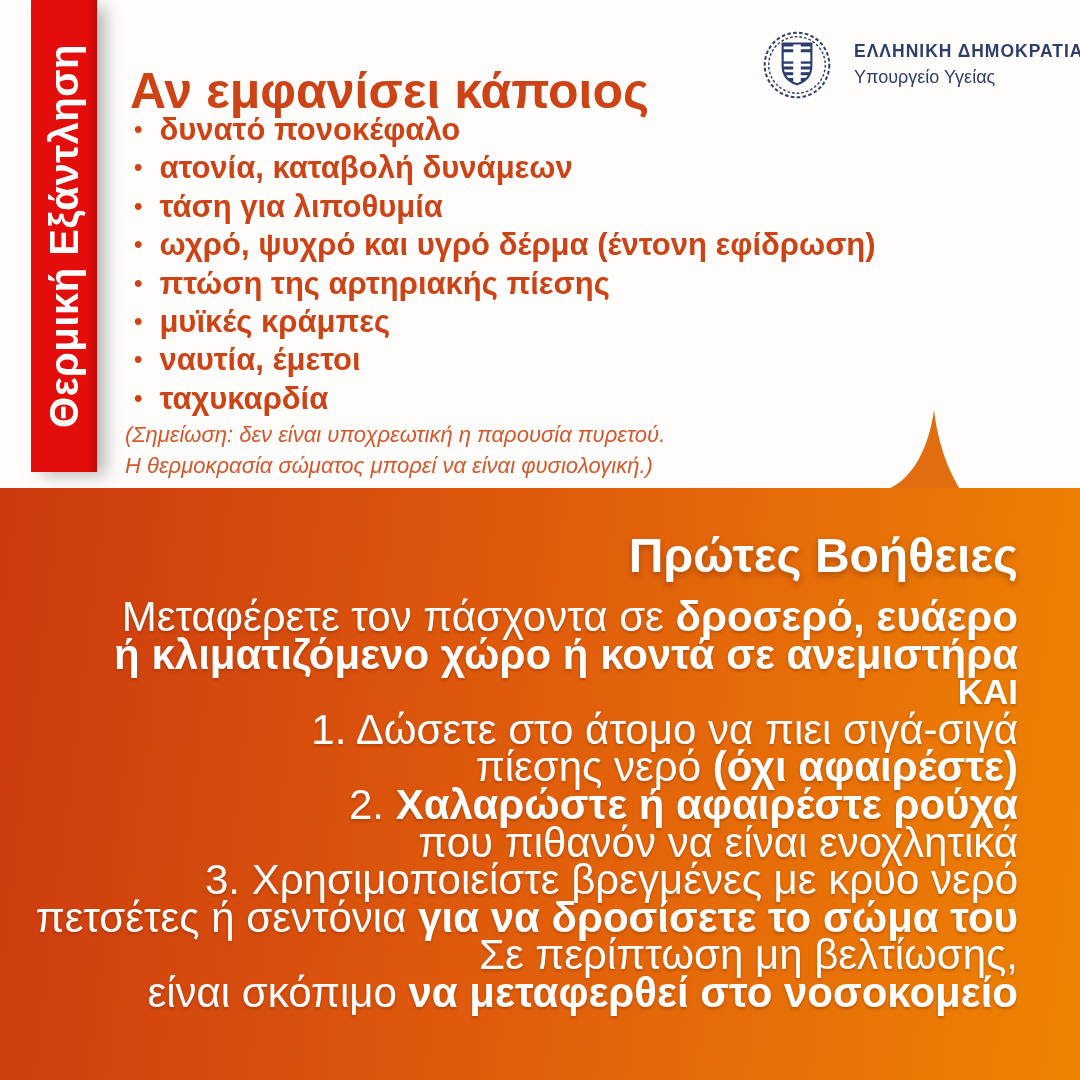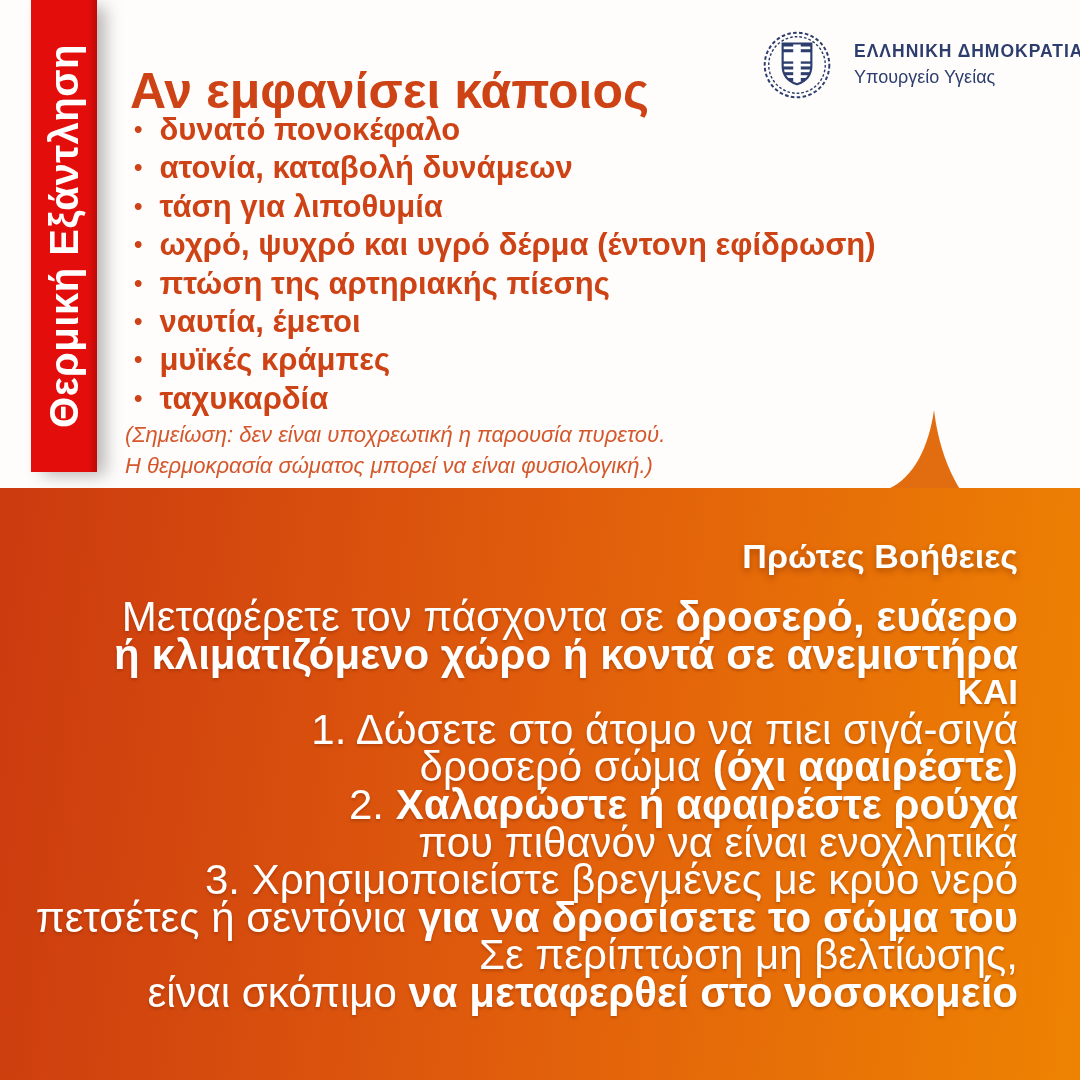--- a/index.html
+++ b/index.html
@@ -43,21 +43,21 @@
   
   .first-aid{
     position:absolute;left:0;top:488px;width:1080px;height:592px;
     background:linear-gradient(97deg,#cb3a0f 0%,#e05c0c 48%,#ee8302 100%);
   }
   .tail{position:absolute;left:888px;top:410px;}
   .fa-content{
     position:absolute;right:62px;top:530px;text-align:right;color:#ffffff;
   }
   .fa-title{
-    margin:0 0 16px 0;font-size:34px;font-weight:700;line-height:52px;white-space:nowrap;
+    margin:0 0 16px 0;font-size:48px;font-weight:700;line-height:52px;white-space:nowrap;
     text-shadow:0 3px 6px rgba(110,35,0,.45);
   }
   .fa-line{
     font-size:42px;font-weight:400;line-height:37.6px;white-space:nowrap;
     text-shadow:0 2px 3px rgba(110,35,0,.35);
   }
   .fa-line .b{font-weight:700;}
   .fa-line.large{font-size:35px;font-weight:700;text-align:right;}
 </style>
 </head>
@@ -100,22 +100,22 @@
   </header>
 
   <h1 class="title">Αν εμφανίσει κάποιος</h1>
 
   <ul class="symptoms" id="symptom-list">
       <li><span class="dot">•</span>δυνατό πονοκέφαλο</li>
       <li><span class="dot">•</span>ατονία, καταβολή δυνάμεων</li>
       <li><span class="dot">•</span>τάση για λιποθυμία</li>
       <li><span class="dot">•</span>ωχρό, ψυχρό και υγρό δέρμα (έντονη εφίδρωση)</li>
       <li><span class="dot">•</span>πτώση της αρτηριακής πίεσης</li>
+      <li><span class="dot">•</span>μυϊκές κράμπες</li>
       <li><span class="dot">•</span>ναυτία, έμετοι</li>
-      <li><span class="dot">•</span>μυϊκές κράμπες</li>
       <li><span class="dot">•</span>ταχυκαρδία</li>
     </ul>
 
   <div class="note" id="note-block">
       <div>(Σημείωση: δεν είναι υποχρεωτική η παρουσία πυρετού.</div>
       <div>Η θερμοκρασία σώματος μπορεί να είναι φυσιολογική.)</div>
     </div>
 
   <svg class="tail" viewBox="0 0 72 79" width="72" height="79" aria-hidden="true">
     <path d="M0 79 C 26 68 41 36 46 0 C 50 34 61 62 72 79 Z" fill="#e16d10"></path>
@@ -123,21 +123,21 @@
 
   <section class="first-aid"></section>
 
   <div class="fa-content">
     <h2 class="fa-title">Πρώτες Βοήθειες</h2>
     <div id="fa-lines">
         <div class="fa-line"><span>Μεταφέρετε τον πάσχοντα σε </span><span class="b">δροσερό, ευάερο</span></div>
         <div class="fa-line"><span class="b">ή κλιματιζόμενο χώρο ή κοντά σε ανεμιστήρα</span></div>
         <div class="fa-line large"><span class="b">ΚΑΙ</span></div>
         <div class="fa-line"><span>1. Δώσετε στο άτομο να πιει σιγά-σιγά</span></div>
-        <div class="fa-line"><span>δροσερό σώμα </span><span class="b">(όχι αφαιρέστε)</span></div>
+        <div class="fa-line"><span>πίεσης νερό </span><span class="b">(όχι αφαιρέστε)</span></div>
         <div class="fa-line"><span>2. </span><span class="b">Χαλαρώστε ή αφαιρέστε ρούχα</span></div>
         <div class="fa-line"><span>που πιθανόν να είναι ενοχλητικά</span></div>
         <div class="fa-line"><span>3. Χρησιμοποιείστε βρεγμένες με κρύο νερό</span></div>
         <div class="fa-line"><span>πετσέτες ή σεντόνια </span><span class="b">για να δροσίσετε το σώμα του</span></div>
         <div class="fa-line"><span>Σε περίπτωση μη βελτίωσης,</span></div>
         <div class="fa-line"><span>είναι σκόπιμο </span><span class="b">να μεταφερθεί στο νοσοκομείο</span></div>
       </div>
   </div>
 
 </div>

